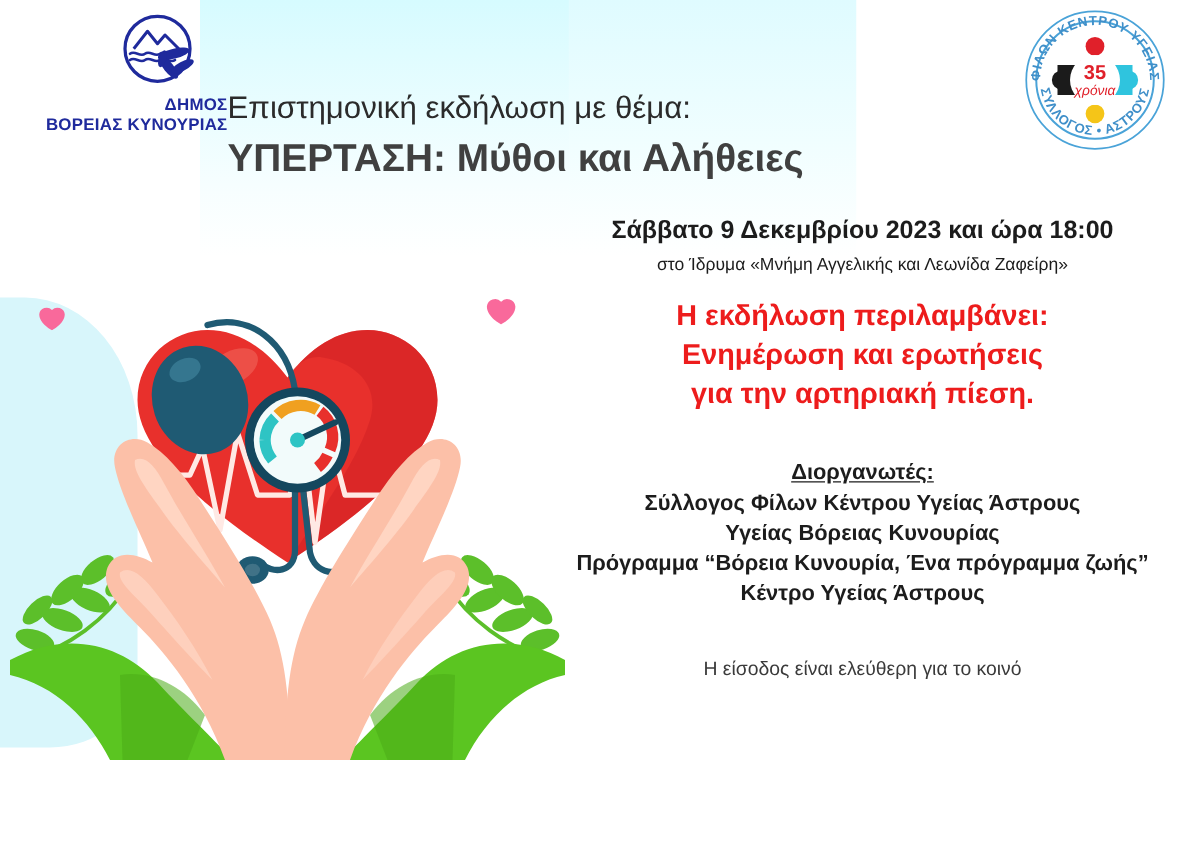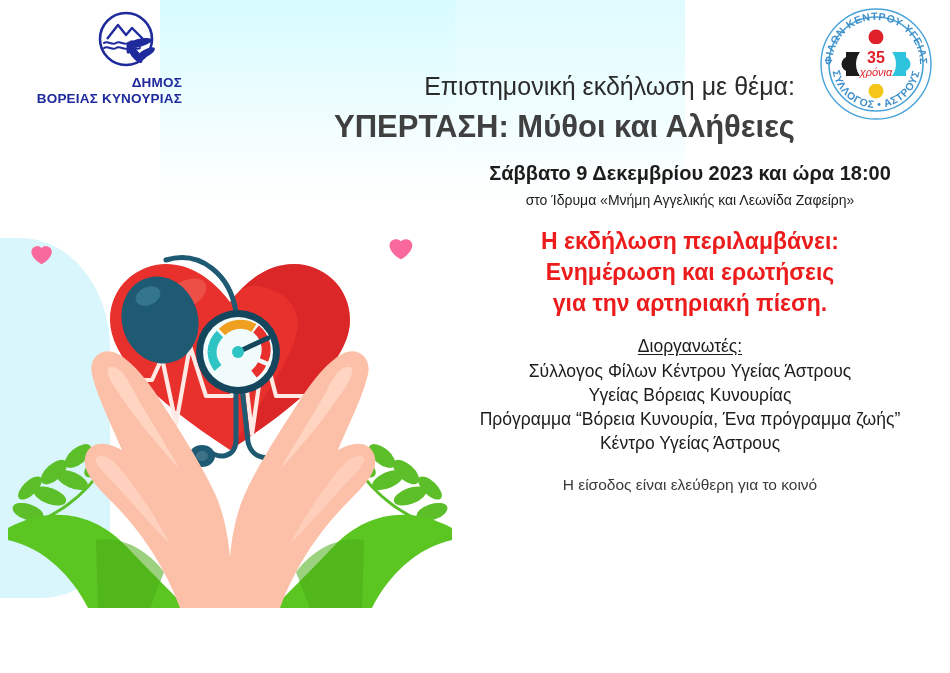--- a/index.html
+++ b/index.html
@@ -68,24 +68,24 @@
     right: 12px;
     top: 2px;
     width: 124px;
     height: 124px;
     z-index: 5;
   }
 
   
   .headline {
     position: absolute;
-    left: 195px;
+    left: 182px;
     top: 72px;
     width: 600px;
-    text-align: right;
+    text-align: left;
     z-index: 6;
   }
   .headline .kicker {
     font-size: 25px;
     color: #2b2b2b;
     line-height: 1.18;
     white-space: nowrap;
   }
   .headline .maintitle {
     font-size: 31px;
@@ -93,21 +93,21 @@
     color: #404040;
     line-height: 1.2;
     margin-top: 6px;
     white-space: nowrap;
   }
 
   
   .rightcol {
     position: absolute;
     left: 440px;
-    top: 161px;
+    top: 172px;
     width: 500px;
     text-align: center;
     z-index: 6;
     color: #1c1c1c;
   }
   .line-when {
     font-size: 20px;
     font-weight: bold;
     line-height: 1.28;
   }
@@ -130,23 +130,23 @@
     font-size: 17.5px;
     text-decoration: underline;
     text-underline-offset: 2px;
     line-height: 1.35;
   }
   .sect-line {
     font-size: 17.5px;
     line-height: 1.38;
   }
   .sect-line b { font-weight: bold; }
-  .sect.organizers { margin-top: 16px; }
+  .sect.organizers { margin-top: 36px; font-weight: bold; }
   .footnote {
-    margin-top: 20px;
+    margin-top: 40px;
     font-size: 15.5px;
     color: #3a3a3a;
     line-height: 1.3;
   }
 
   
   .illustration {
     position: absolute;
     left: 0;
     top: 228px;

